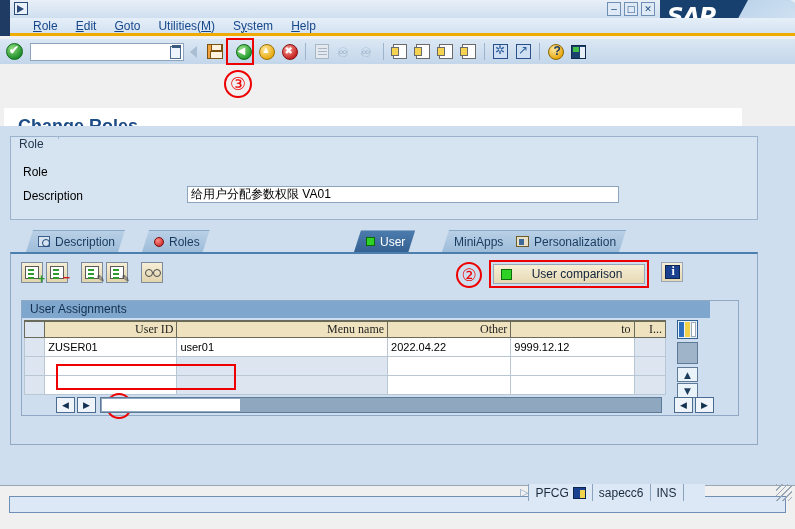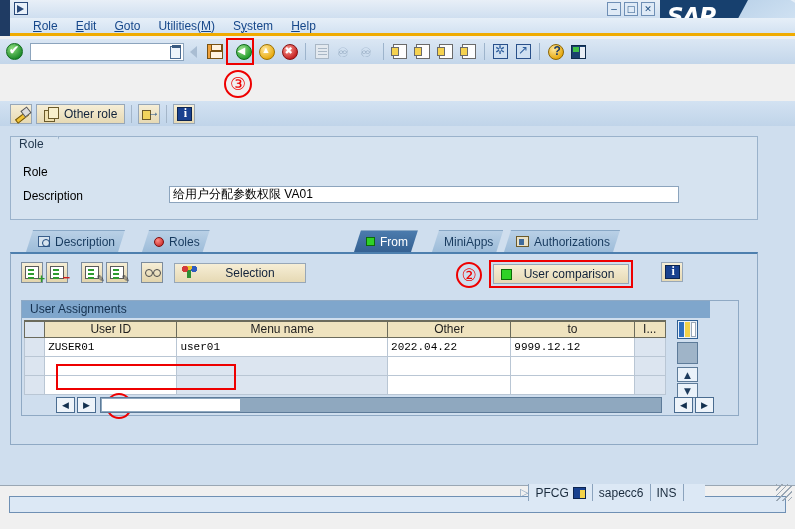--- a/index.html
+++ b/index.html
@@ -290,26 +290,26 @@
     background:#7fa6cc; color:#14304f; font-size:12px;
     padding-left:8px; line-height:16px;
   }
   .grid {
     position:absolute; left:2px; top:19px; width:642px; height:76px;
   }
   .grid table { border-collapse:collapse; width:642px; table-layout:fixed; }
   .grid th {
     background:#efe3bf; border:1px solid #6b6b5c; border-top:2px solid #6b6b5c;
     height:16px; font-size:12px; font-weight:normal; color:#1e1e1e;
-    text-align:center; padding:0 3px; overflow:hidden; white-space:nowrap;
+    text-align:right; padding:0 3px; overflow:hidden; white-space:nowrap;font-family:Liberation Serif, serif;
   }
   .grid td {
     border:1px solid #b9c6d4; height:19px; font-size:12px; color:#000;
     padding:0 3px; background:#dce5f0; white-space:nowrap; overflow:hidden;
-    font-family:Liberation Mono, monospace; font-size:11px;
+    font-family:Liberation Sans, sans-serif; font-size:11px;
   }
   .grid td.w { background:#ffffff; }
   .grid col.c0{width:18px;} .grid col.c1{width:118px;} .grid col.c2{width:188px;}
   .grid col.c3{width:110px;} .grid col.c4{width:110px;} .grid col.c5{width:28px;}
   .grid th.c0h{background:#dce5f0;border-top:2px solid #6b6b5c;}
   .grid td.c0d{background:#dce5f0;}
 
   .anno1box {
     position:absolute; left:34px; top:63px; width:180px; height:26px;
     border:2px solid #ee0000;
@@ -482,67 +482,49 @@
         <div class="ico-layout"></div>
       </div>
   </div>
   <div class="savehl"></div>
 
   <div class="pagetitle">
     <div class="t">Change Roles</div>
   </div>
   <div class="anno3">③</div>
 
-  <div class="apptoolbar">
-    <div class="btn sq">
-        <div class="ico-pencil"></div>
-      </div>
-    <div style="width:4px"></div>
-    <div class="btn">
-      <div class="ico-copyrole"></div>
-      <span>Other role</span>
-    </div>
-    <div class="vsep"></div>
-    <div class="btn sq">
-        <div class="ico-distrib"></div>
-      </div>
-    <div class="vsep"></div>
-    <div class="btn sq">
-        <div class="ico-info"></div>
-      </div>
-  </div>
 
   <div class="content">
 
     <div class="grp">
       <div class="tab">Role</div>
       <div class="fieldlabel" style="left:12px; top:28px;">Role</div>
       <div class="fieldlabel" style="left:12px; top:52px;">Description</div>
-      <div class="fieldinput" style="left:158px; top:49px; width:510px;">给用户分配参数权限 VA01</div>
+      <div class="fieldinput" style="left:176px; top:49px; width:432px;">给用户分配参数权限 VA01</div>
     </div>
 
     <div class="tabstrip">
       <div class="tabitem" style="left:16px;">
         <span class="magn"></span>
         <span>Description</span>
       </div>
       <div class="tabitem" style="left:132px;">
         <span class="redsq"></span>
         <span>Roles</span>
       </div>
       <div class="tabitem sel" style="left:344px;">
         <span class="greensq"></span>
-        <span>From</span>
-      </div>
-      <div class="tabitem" style="left:422px;">
+        <span>User</span>
+      </div>
+      <div class="tabitem" style="left:432px;">
         <span>MiniApps</span>
       </div>
       <div class="tabitem" style="left:494px;">
         <span class="persico"></span>
-        <span>Authorizations</span>
+        <span>Personalization</span>
       </div>
     </div>
 
     <div class="tabbody">
 
       <div class="tbody-tools">
         <div class="sqbtn">
           <div class="ico-lines"></div>
             <span class="plusmk">+</span>
         </div>
@@ -557,30 +539,26 @@
         </div>
         <div class="sqbtn">
           <div class="ico-lines"></div>
             <span class="penmk">✎</span>
         </div>
         <div style="width:10px"></div>
         <div class="sqbtn">
           <div class="ico-glasses"></div>
         </div>
         <div style="width:8px"></div>
-        <div class="btn" style="width:132px;">
-          <div class="ico-sel"></div>
-          <span style="flex:1;text-align:center;">Selection</span>
-        </div>
       </div>
 
       <div class="anno2">②</div>
 
       <div class="usercomp-wrap">
-        <div class="btn" style="width:136px;">
+        <div class="btn" style="width:152px;">
           <div class="greensq" style="width:11px;height:11px;"></div>
           <span style="flex:1;text-align:center;">User comparison</span>
         </div>
       </div>
       <div class="btn sq" style="position:absolute; left:650px; top:8px;">
         <div class="ico-info"></div>
       </div>
 
       <div class="uabox">
         <div class="uahdr">User Assignments</div>

